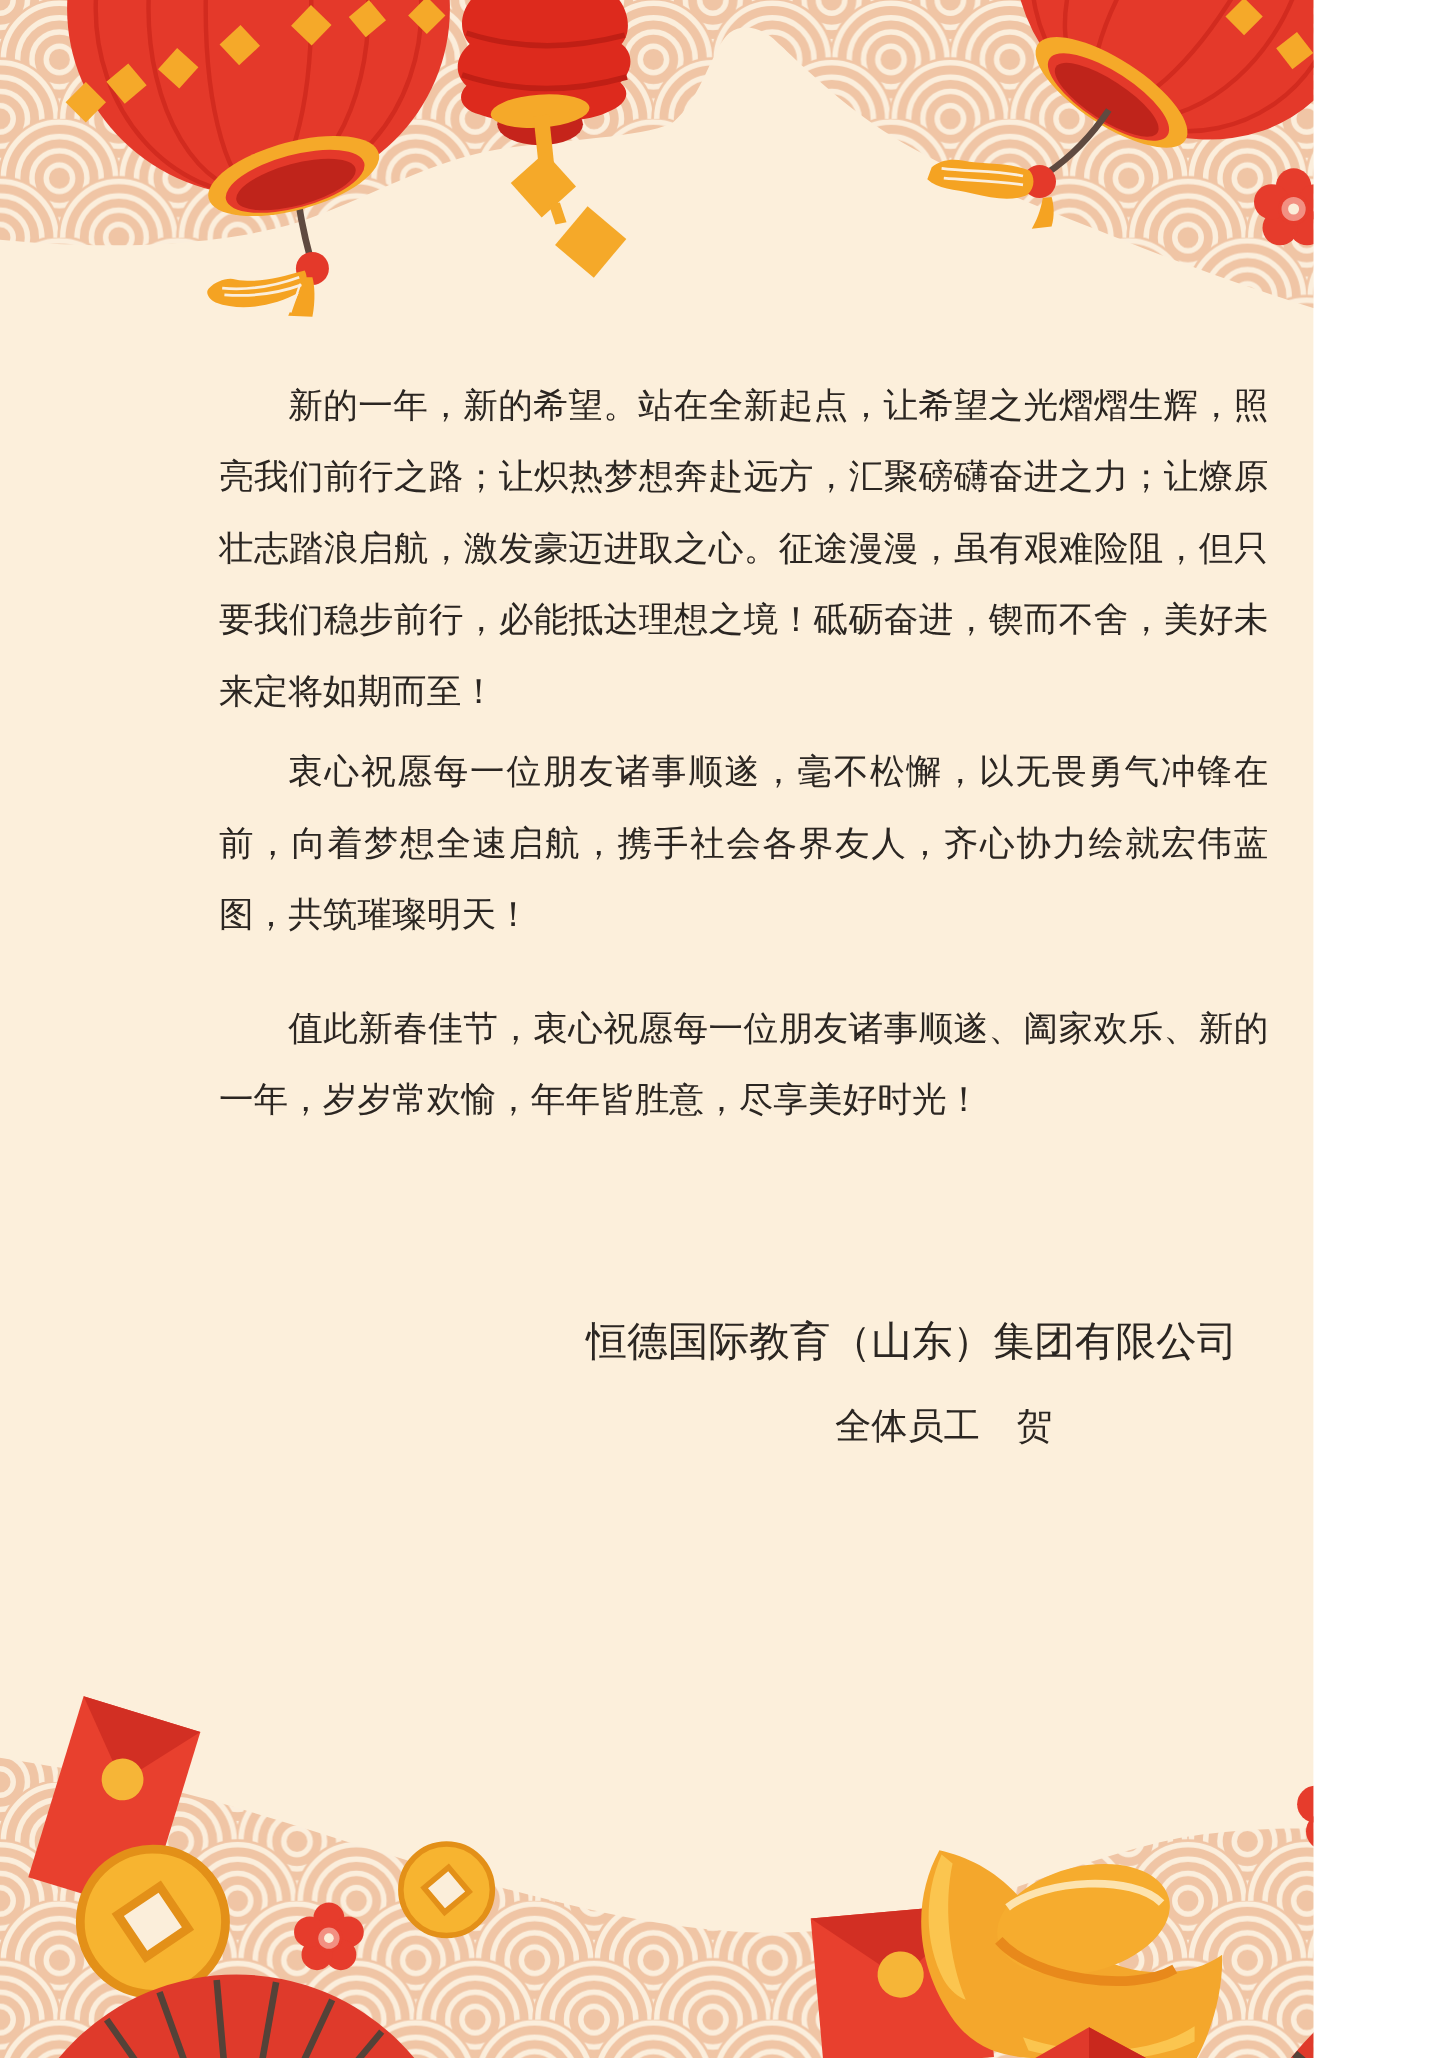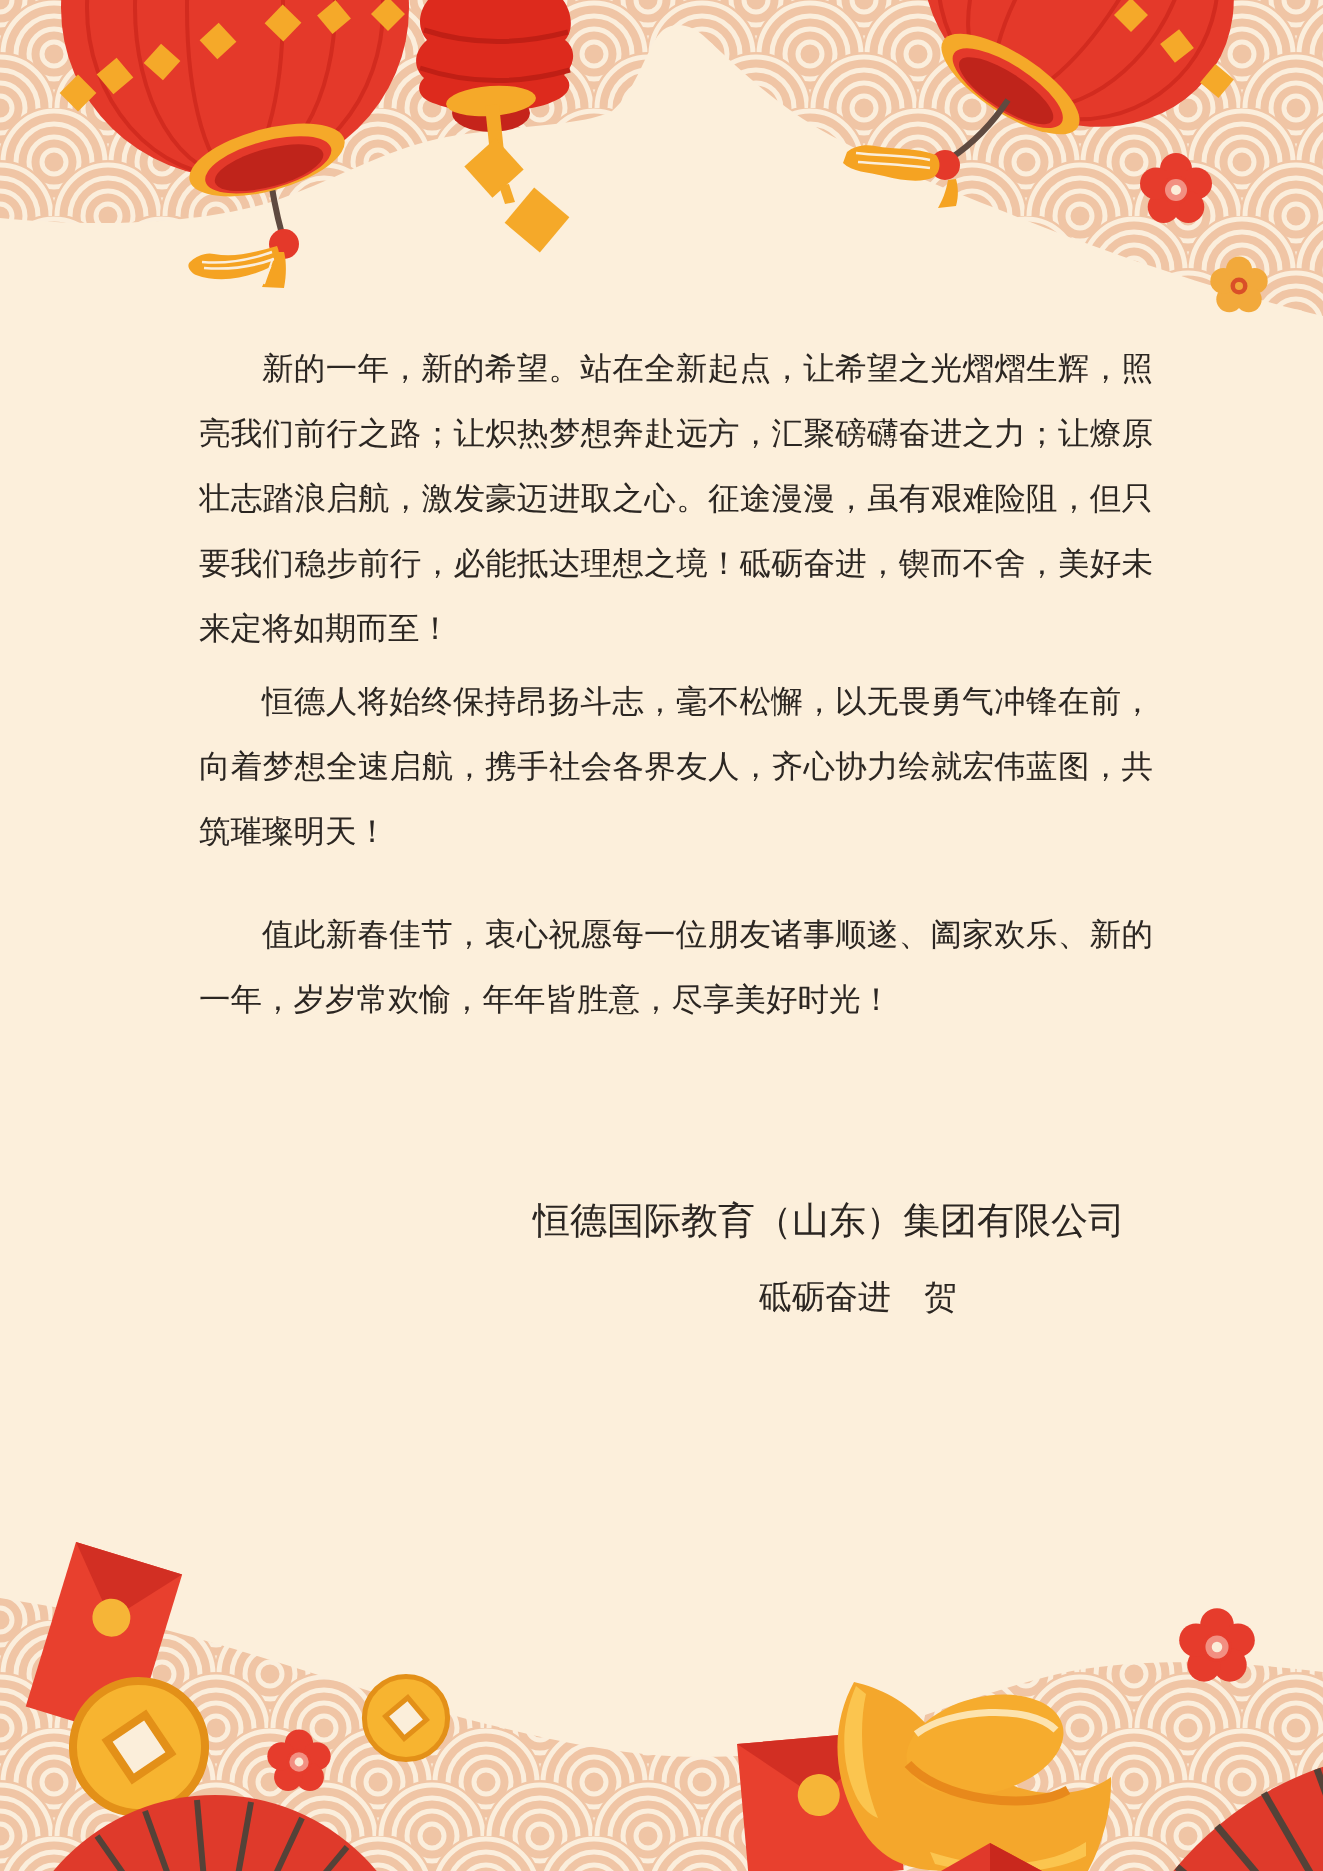--- a/index.html
+++ b/index.html
@@ -1,18 +1,18 @@
 <!DOCTYPE html>
 <html><head>
 <meta charset="utf-8">
 <style>
   html,body{margin:0;padding:0;}
   .page{
     position:relative;
-    width:1323px;height:1871px;
+    width:1194px;height:1871px;
     background:#FCEFDB;
     overflow:hidden;
     font-family:"Liberation Serif","DejaVu Serif",serif;
   }
   .deco{position:absolute;left:0;top:0;width:1323px;height:1871px;display:block;}
   .content{
     position:absolute;left:199px;top:336px;width:954px;
     font-size:31.5px;line-height:65px;color:#2B2622;
     text-align:justify;letter-spacing:0;
   }
@@ -249,20 +249,20 @@
         <line x1="1430" y1="2080" x2="1177" y2="1867"></line>
         <line x1="1430" y1="2080" x2="1217" y2="1826"></line>
         <line x1="1430" y1="2080" x2="1264" y2="1793"></line>
         <line x1="1430" y1="2080" x2="1317" y2="1769"></line>
       </g>
     </g>
   </svg>
 
   <div class="content">
     <p class="para-1">新的一年，新的希望。站在全新起点，让希望之光熠熠生辉，照亮我们前行之路；让炽热梦想奔赴远方，汇聚磅礴奋进之力；让燎原壮志踏浪启航，激发豪迈进取之心。征途漫漫，虽有艰难险阻，但只要我们稳步前行，必能抵达理想之境！砥砺奋进，锲而不舍，美好未来定将如期而至！</p>
-    <p class="para-2">恒德人将始终保持昂扬斗志，毫不松懈，以无畏勇气冲锋在前，向着梦想全速启航，携手社会各界友人，齐心协力绘就宏伟蓝图，共筑璀璨明天！</p>
+    <p class="para-2">衷心祝愿每一位朋友诸事顺遂，毫不松懈，以无畏勇气冲锋在前，向着梦想全速启航，携手社会各界友人，齐心协力绘就宏伟蓝图，共筑璀璨明天！</p>
     <p class="para-3">值此新春佳节，衷心祝愿每一位朋友诸事顺遂、阖家欢乐、新的一年，岁岁常欢愉，年年皆胜意，尽享美好时光！</p>
   </div>
 
   <div class="sig-company">恒德国际教育（山东）集团有限公司</div>
-  <div class="sig-signer">砥砺奋进　贺</div>
+  <div class="sig-signer">全体员工　贺</div>
 
 </div>
 
 </body></html>

